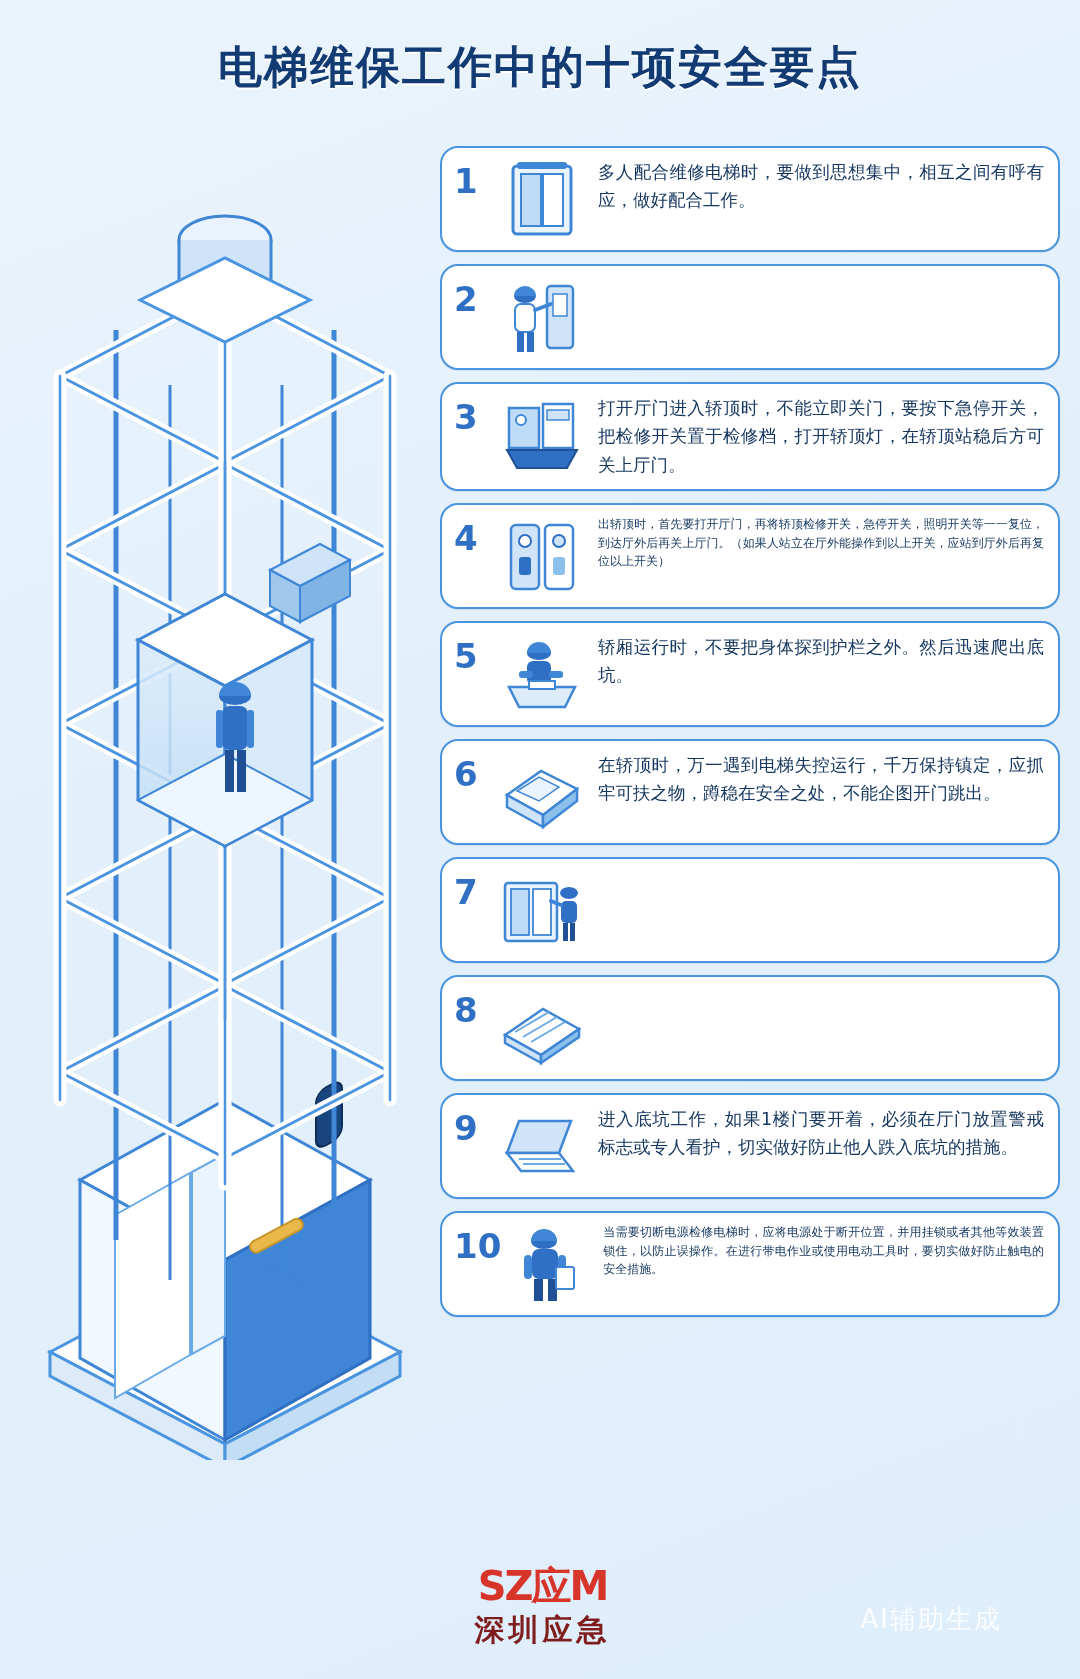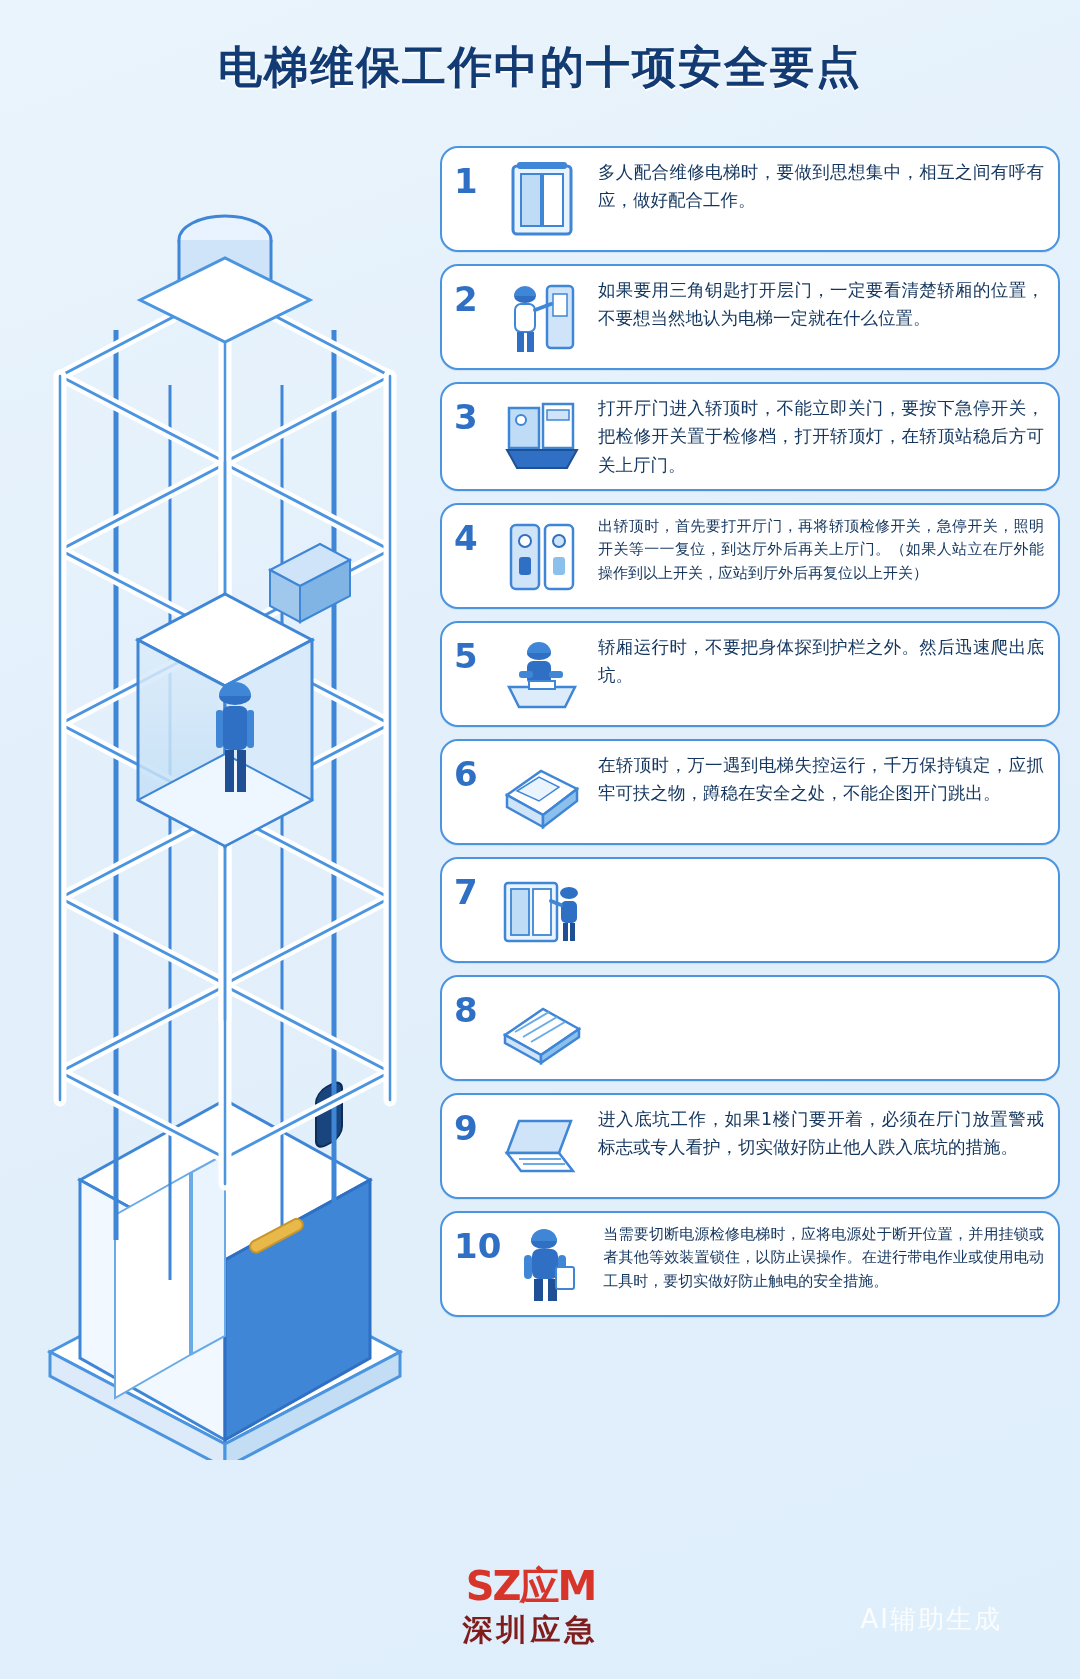--- a/index.html
+++ b/index.html
@@ -47,24 +47,24 @@
     flex:0 0 92px;height:80px;margin-right:10px;margin-top:2px;
     display:flex;align-items:center;justify-content:center;
   }
   .thumb svg{display:block;}
   .ctext{
     flex:1 1 auto;
     font-size:17.5px;line-height:1.62;
     color:#14365e;text-align:justify;
     font-family:"DejaVu Sans","Liberation Sans",sans-serif;
   }
-  .card.small .ctext{font-size:15px;line-height:1.55;}
+  .card.small .ctext{font-size:12px;line-height:1.55;}
 
   
-  .footer{position:absolute;left:0;bottom:28px;width:1061px;text-align:center;}
+  .footer{position:absolute;left:12px;bottom:28px;width:1061px;text-align:center;}
   .logo{display:inline-block;text-align:center;}
   .logo-mark{
     font-size:40px;font-weight:bold;color:#d7342a;letter-spacing:-2px;
     font-family:"DejaVu Sans","Liberation Sans",sans-serif;line-height:1;
   }
   .logo-text{
     margin-top:4px;font-size:30px;font-weight:bold;color:#7f1d1d;letter-spacing:4px;
     font-family:"DejaVu Sans","Liberation Sans",sans-serif;
   }
   .watermark{
@@ -203,21 +203,20 @@
           <rect x="48" y="6" width="26" height="62" rx="4" fill="#cfe4f8" stroke="#3f86d6" stroke-width="2.5"></rect>
           <rect x="54" y="14" width="14" height="22" fill="#ffffff" stroke="#3f86d6" stroke-width="1.5"></rect>
           <ellipse cx="26" cy="16" rx="11" ry="7" fill="#2f6fc4"></ellipse>
           <path d="M15,16 a11,10 0 0 1 22,0 z" fill="#3f86d6"></path>
           <rect x="16" y="24" width="20" height="28" rx="6" fill="#ffffff" stroke="#3f86d6" stroke-width="2"></rect>
           <rect x="18" y="52" width="7" height="20" fill="#2f6fc4"></rect>
           <rect x="28" y="52" width="7" height="20" fill="#2f6fc4"></rect>
           <line x1="36" y1="30" x2="52" y2="24" stroke="#3f86d6" stroke-width="4" stroke-linecap="round"></line>
         </svg>
       </div>
-      <div class="ctext">如果要用三角钥匙打开层门，一定要看清楚轿厢的位置，不要想当然地认为电梯一定就在什么位置。</div>
     </div>
 
     <div class="card">
       <div class="num">3</div>
       <div class="thumb">
         <svg width="86" height="76" viewBox="0 0 86 76">
           <rect x="10" y="10" width="30" height="40" fill="#bedcf6" stroke="#3f86d6" stroke-width="2.5"></rect>
           <rect x="44" y="6" width="30" height="44" fill="#ffffff" stroke="#3f86d6" stroke-width="2.5"></rect>
           <rect x="48" y="12" width="22" height="10" fill="#cfe4f8" stroke="#3f86d6" stroke-width="1.5"></rect>
           <polygon points="8,52 78,52 68,70 18,70" fill="#2f6fc4" stroke="#1f4f94" stroke-width="2"></polygon>

